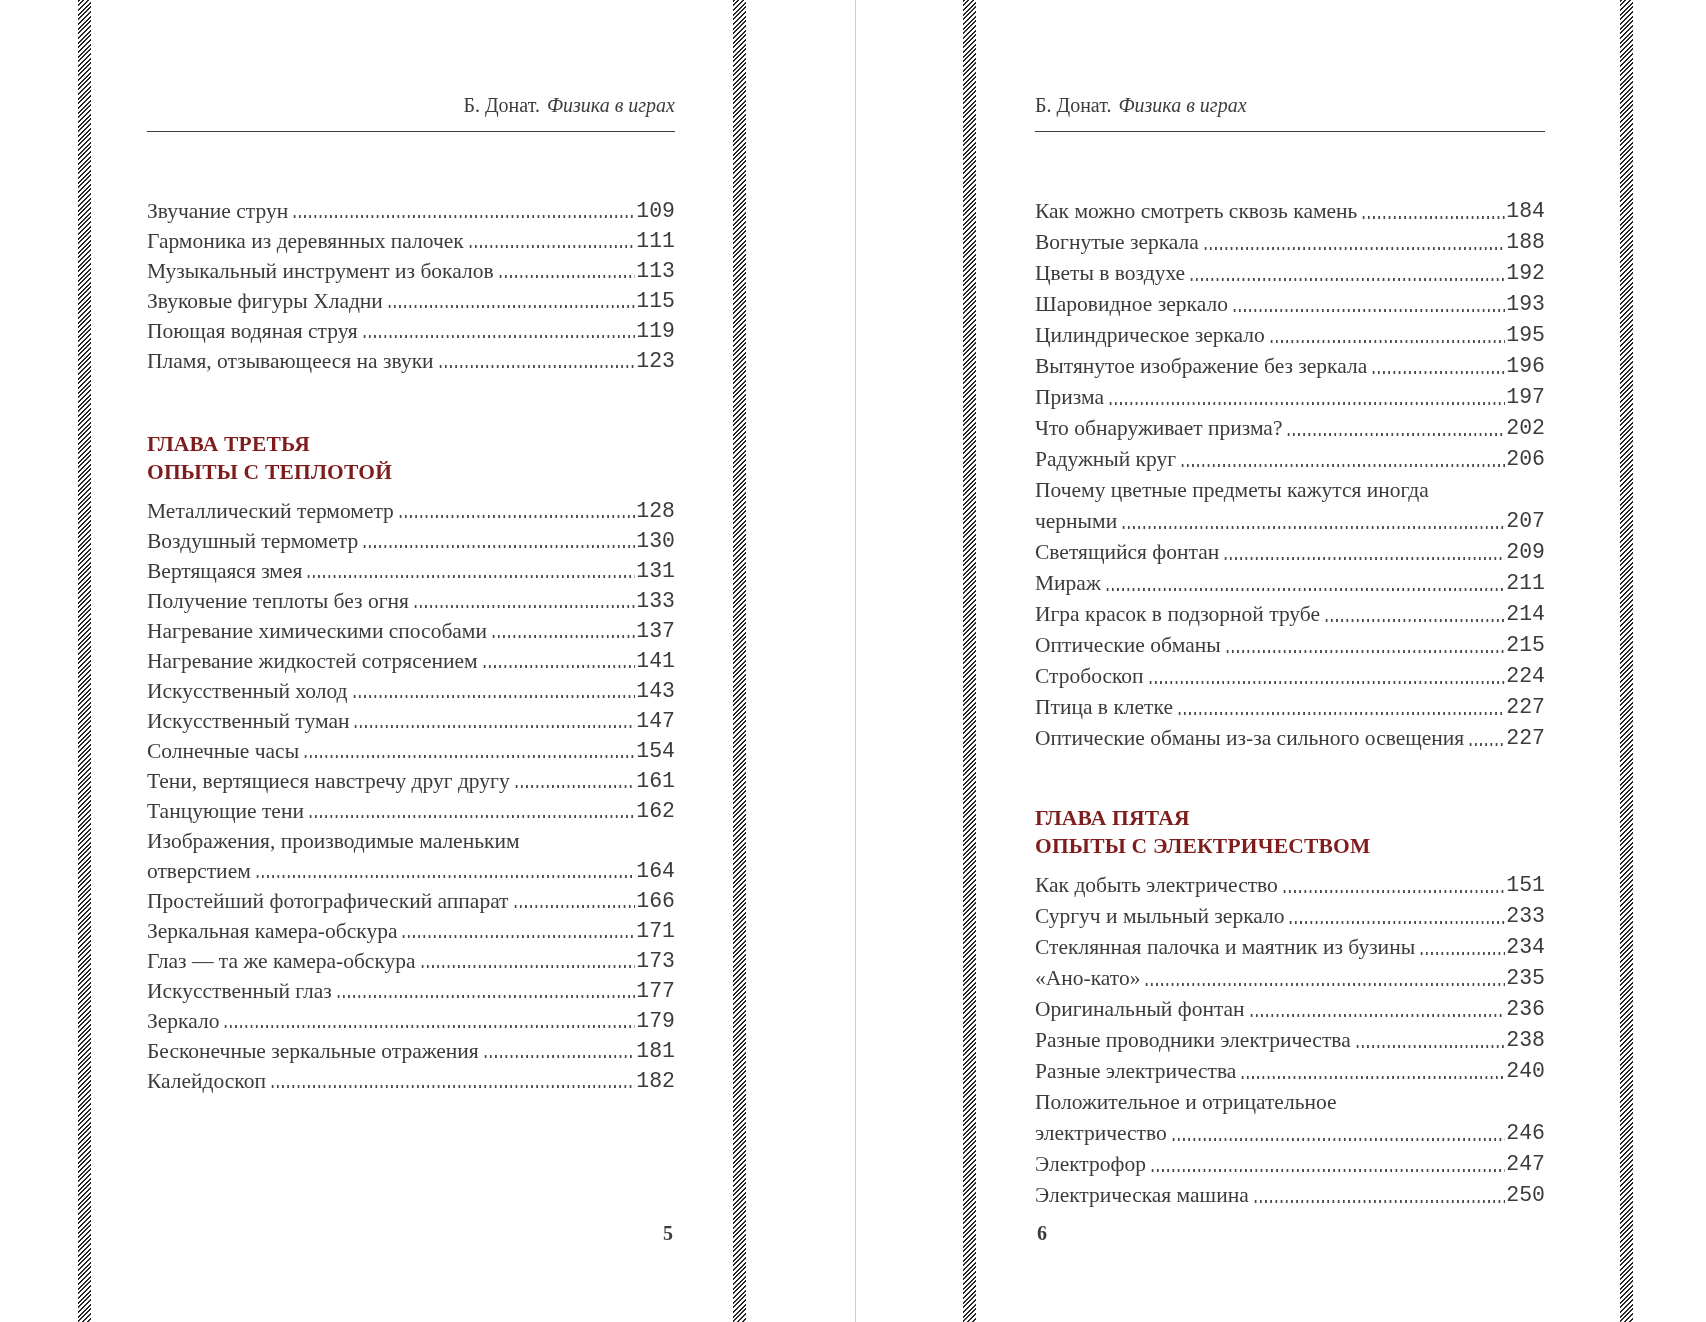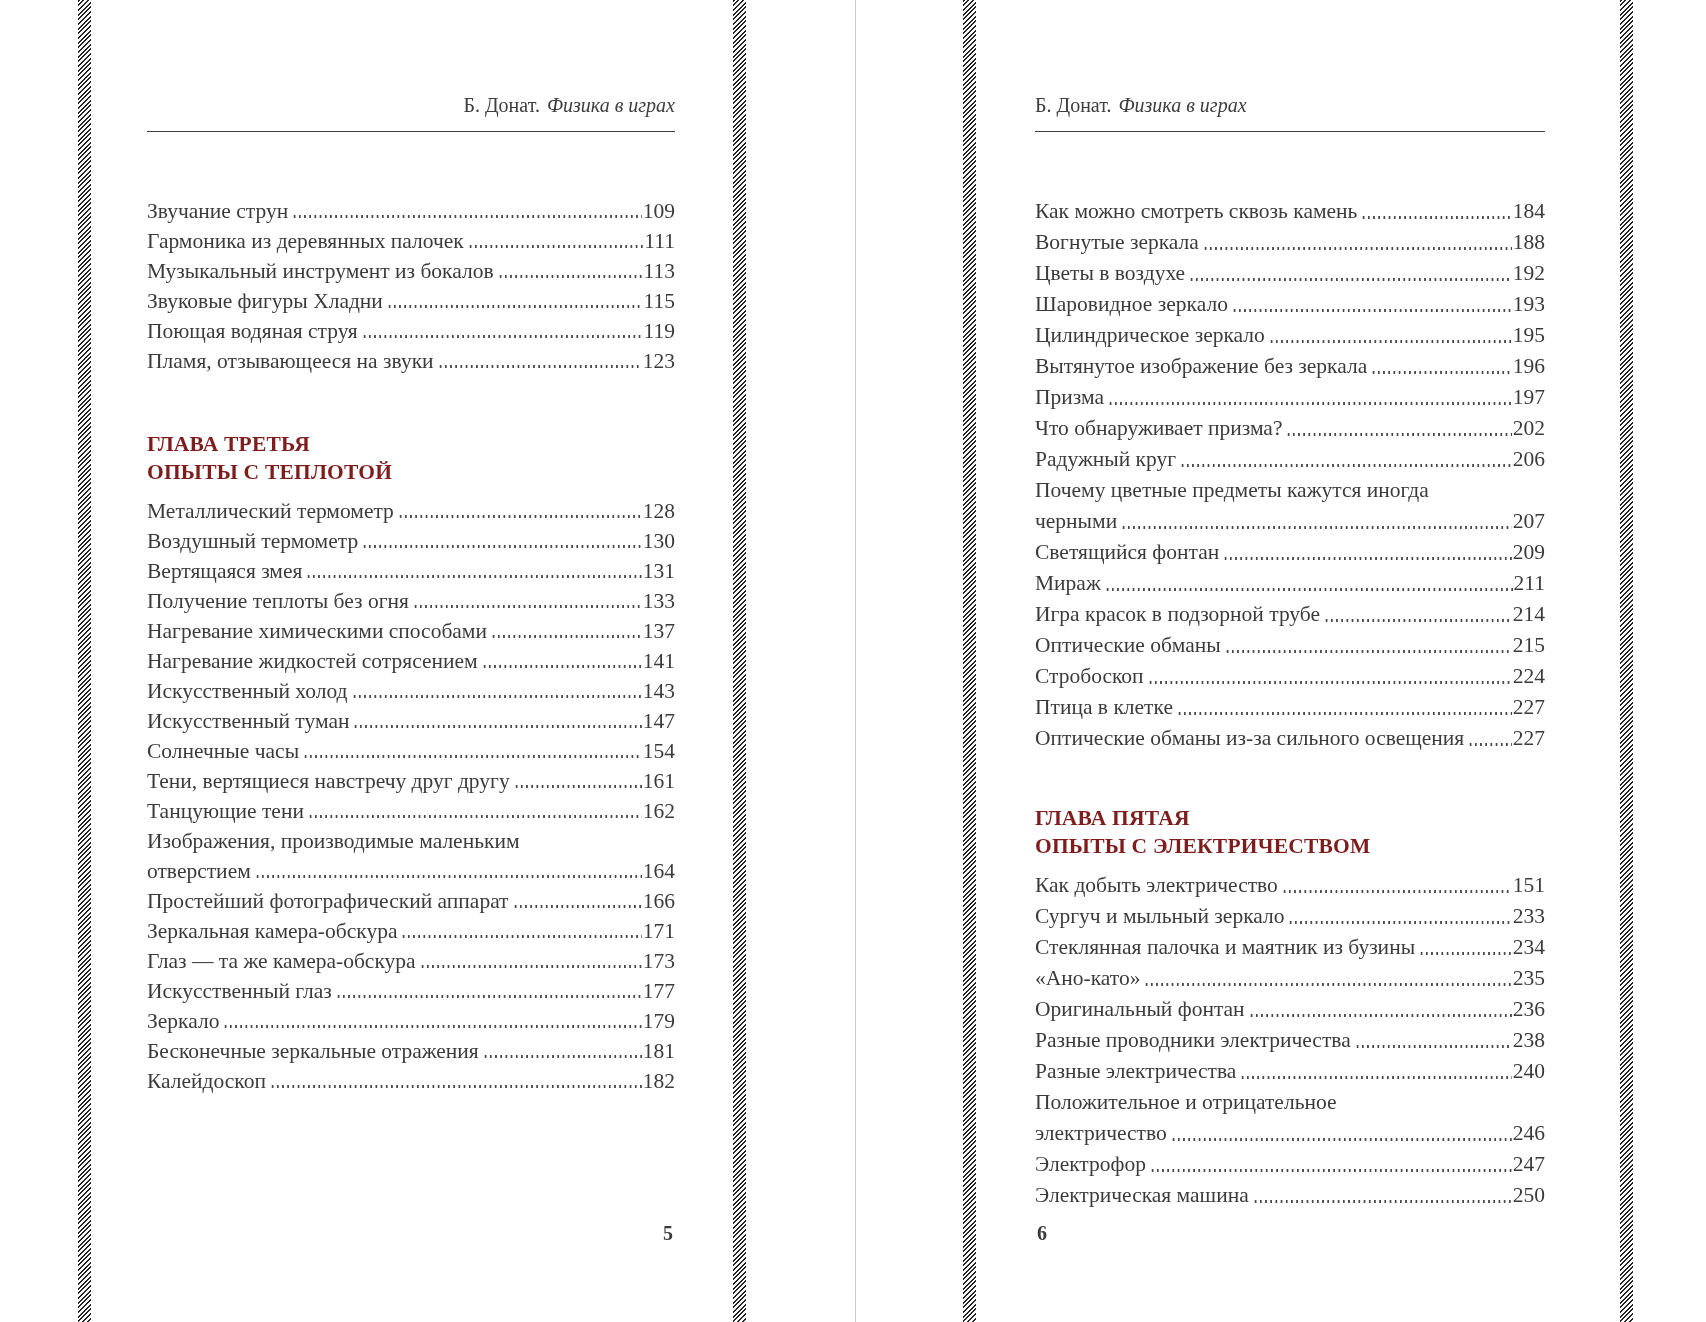--- a/index.html
+++ b/index.html
@@ -55,21 +55,21 @@
   .page-right .toc-row { line-height: 31px; }
   .toc-row .t { flex: 0 0 auto; }
   .toc-row .dots {
     flex: 1 1 auto; min-width: 0; align-self: stretch;
     margin: 0 1px 0 4px;
     background-image: radial-gradient(1.15px at 2.5px 50%, #474747 99%, transparent 100%);
     background-size: 5.2px 3px;
     background-repeat: repeat-x;
     background-position: left bottom 8px;
   }
-  .toc-row .n { flex: 0 0 auto; }
+  .toc-row .n { flex: 0 0 auto; font-family: Liberation Mono, monospace; }
 
   .chapter {
     text-align: left; font-weight: bold; color: #7f1d1d;
     font-size: 21.5px; line-height: 28px; letter-spacing: 0.2px;
     margin: 54px 0 10px 0;
   }
   .chapter.tight { margin-top: 42px; }
   .page-right .chapter { margin-top: 50px; }
 
   .folio {

